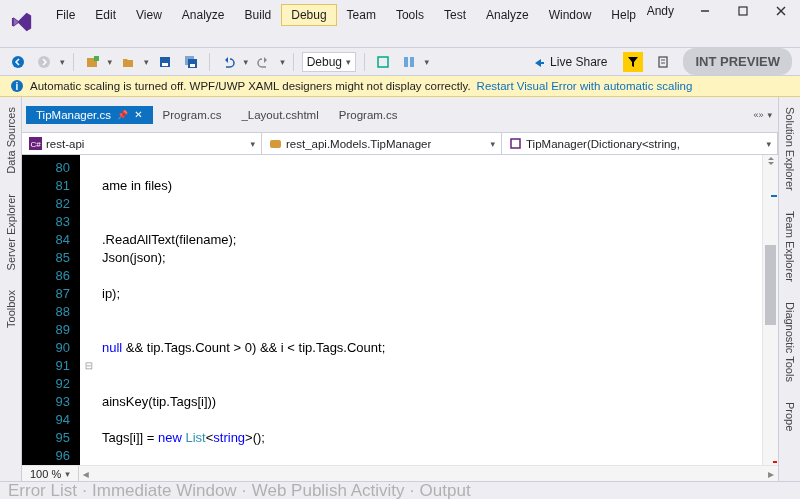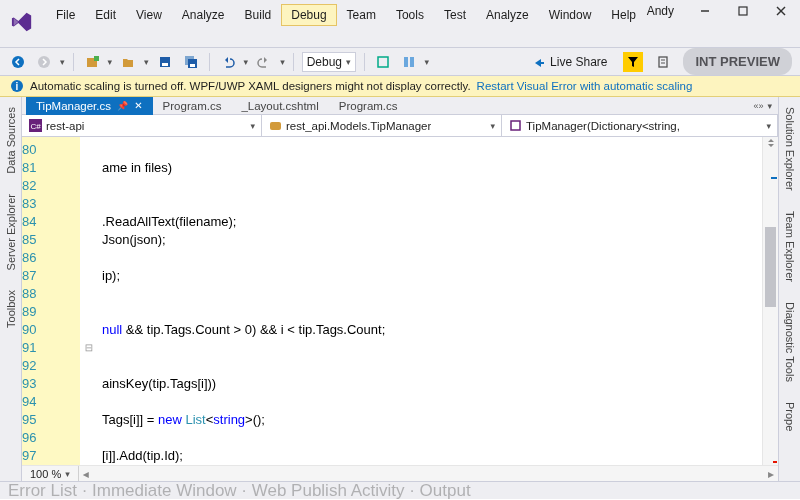--- a/index.html
+++ b/index.html
@@ -31,39 +31,39 @@
 
 .main { display: flex; height: calc(500px - 48px - 28px - 22px - 18px); }
 .sidetabs { width: 22px; background: #eeeef2; display: flex; flex-direction: column; align-items: center; gap: 8px; padding-top: 4px; border-right: 1px solid #cccedb; }
 .sidetab { writing-mode: vertical-rl; transform: rotate(180deg); padding: 6px 2px; font-size: 11px; color: #444; cursor: default; }
 .sidetabs.right { border-right: none; border-left: 1px solid #cccedb; }
 .sidetabs.right .sidetab { transform: none; }
 
 .editorarea { flex: 1; display: flex; flex-direction: column; min-width: 0; }
 
 
-.doctabs { display: flex; align-items: center; background: #eeeef2; border-bottom: 1px solid #cccedb; padding-left: 4px; height: 18px; }
+.doctabs { display: flex; align-items: center; background: #eeeef2; border-bottom: 1px solid #cccedb; padding-left: 4px; height: 36px; }
 .doctab { display: inline-flex; align-items: center; gap: 6px; padding: 3px 10px; font-size: 11.5px; cursor: default; color: #444; }
 .doctab.active { background: #0e70c0; color: #fff; }
 .doctab .close { font-size: 10px; }
 .overflow { margin-left: auto; display: flex; gap: 4px; padding-right: 6px; }
 
 
 .navbar { display: flex; border-bottom: 1px solid #cccedb; height: 22px; }
 .navcombo { display: flex; align-items: center; gap: 4px; padding: 0 6px; border-right: 1px solid #cccedb; font-size: 11.5px; cursor: default; min-width: 0; }
 .navcombo:nth-child(1) { flex: 0 0 240px; }
 .navcombo:nth-child(2) { flex: 0 0 240px; }
 .navcombo:nth-child(3) { flex: 1; }
 .navcombo .caret { margin-left: auto; }
 .nc-icon { width: 14px; height: 14px; display: inline-flex; align-items: center; justify-content: center; flex-shrink: 0; }
 .nc-text { white-space: nowrap; overflow: hidden; text-overflow: ellipsis; }
 
 
 .editor { flex: 1; display: flex; font-family: Consolas, monospace; font-size: 13px; line-height: 18px; overflow: hidden; position: relative; }
-.gutter { width: 58px; padding: 4px 10px 0 0; color: #2b91af; background: #fef9c3; }
+.gutter { width: 58px; text-align: right; padding: 4px 10px 0 0; color: #2b91af; background: #000000; }
 .gutter div { height: 18px; }
 .margin { width: 18px; background: #fff; padding-top: 4px; }
 .margin div { height: 18px; display: flex; align-items: center; justify-content: center; color: #999; font-size: 10px; }
 .code { flex: 1; padding: 4px 0 0 4px; white-space: pre; color: #000; overflow: hidden; }
 .code div { height: 18px; }
 .kw { color: #0000ff; }
 .type { color: #2b91af; }
 .vt { color: #0000ff; }
 .vscroll { width: 16px; background: #f5f5f5; border-left: 1px solid #e6e6e6; position: relative; }
 .vscroll .thumb { position: absolute; top: 90px; left: 2px; right: 2px; height: 80px; background: #c2c3c9; }

